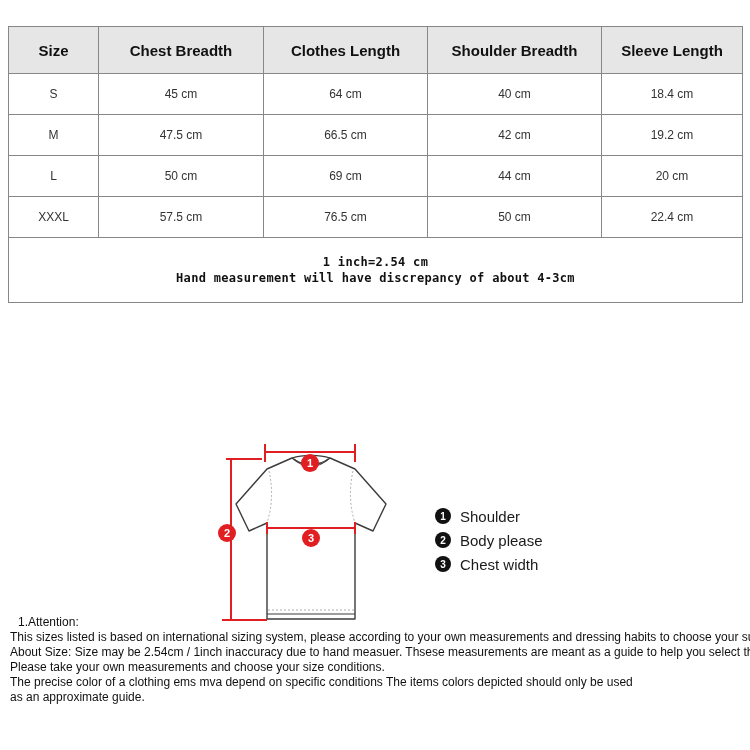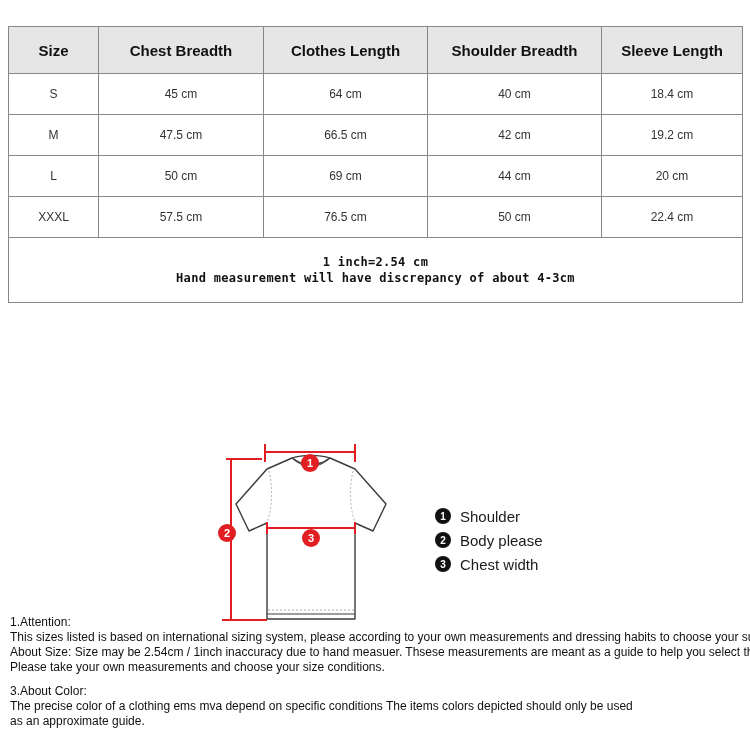--- a/index.html
+++ b/index.html
@@ -94,21 +94,21 @@
   .notes {
     position: absolute;
     left: 10px;
     top: 615px;
     right: 4px;
     font-size: 12px;
     line-height: 15px;
     color: #111111;
   }
   .note-title { margin: 9px 0 0 0; font-weight: normal; }
-  .note-title.first { margin-top: 0; }
+  .note-title.first { margin-top: 0; margin-left: 8px; }
   .note-body { margin: 0; }
   .note-body.oneline { white-space: nowrap; }
   .note-body.color-body { max-width: 632px; }
 </style>
 </head>
 <body>
 
 <div class="page">
 
   <table class="size-table">
@@ -215,17 +215,16 @@
       <span class="legend-bullet">3</span>
       <span>Chest width</span>
     </div>
   </div>
 
   <div class="notes">
     <p class="note-title first">1.Attention:</p>
     <p class="note-body oneline">This sizes listed is based on international sizing system, please according to your own measurements and dressing habits to choose your suitable size.</p>
     <p class="note-body oneline">About Size: Size may be 2.54cm / 1inch inaccuracy due to hand measuer. Thsese measurements are meant as a guide to help you select the correct size.</p>
     <p class="note-body">Please take your own measurements and choose your size conditions.</p>
-    <p class="note-title">3.About Color:</p>
     <p class="note-body color-body">The precise color of a clothing ems mva depend on specific conditions The items colors depicted should only be used as an approximate guide.</p>
   </div>
 
 </div>
 
 </body></html>

